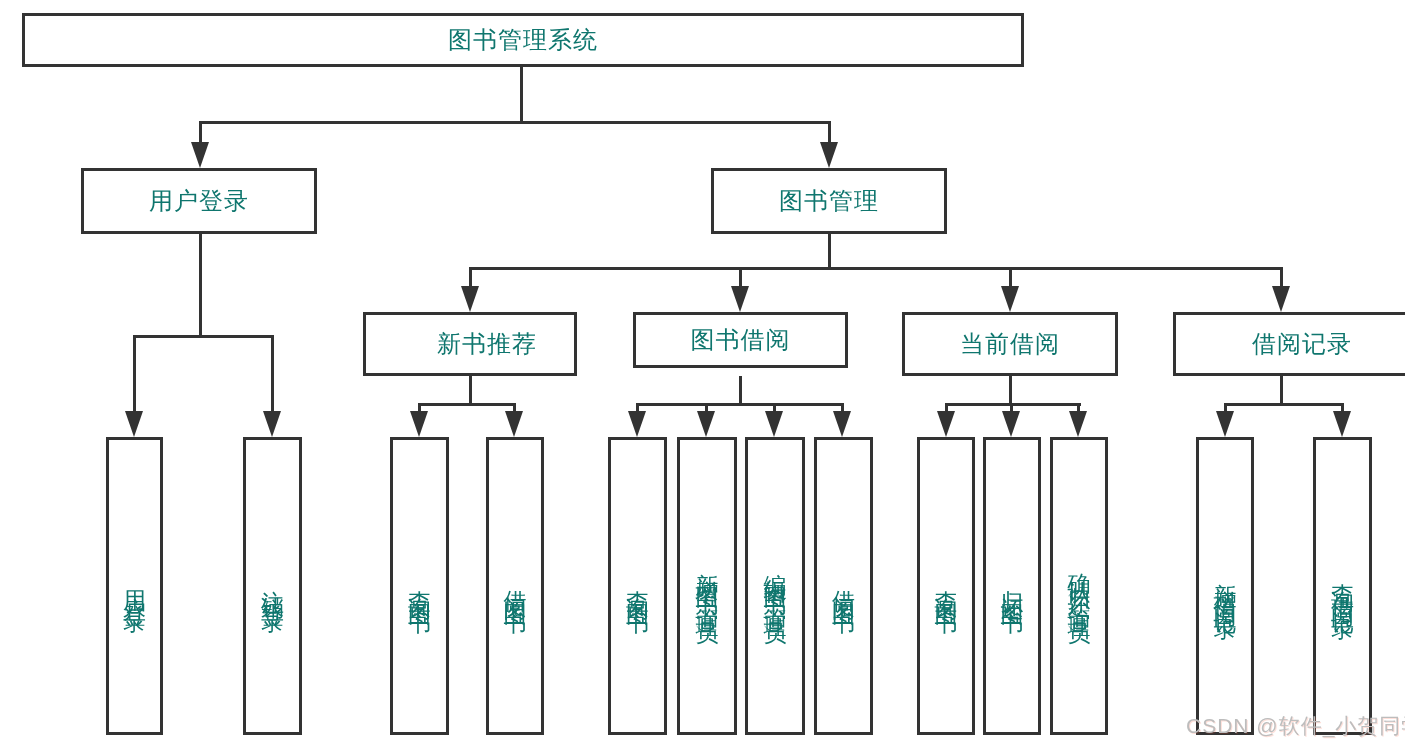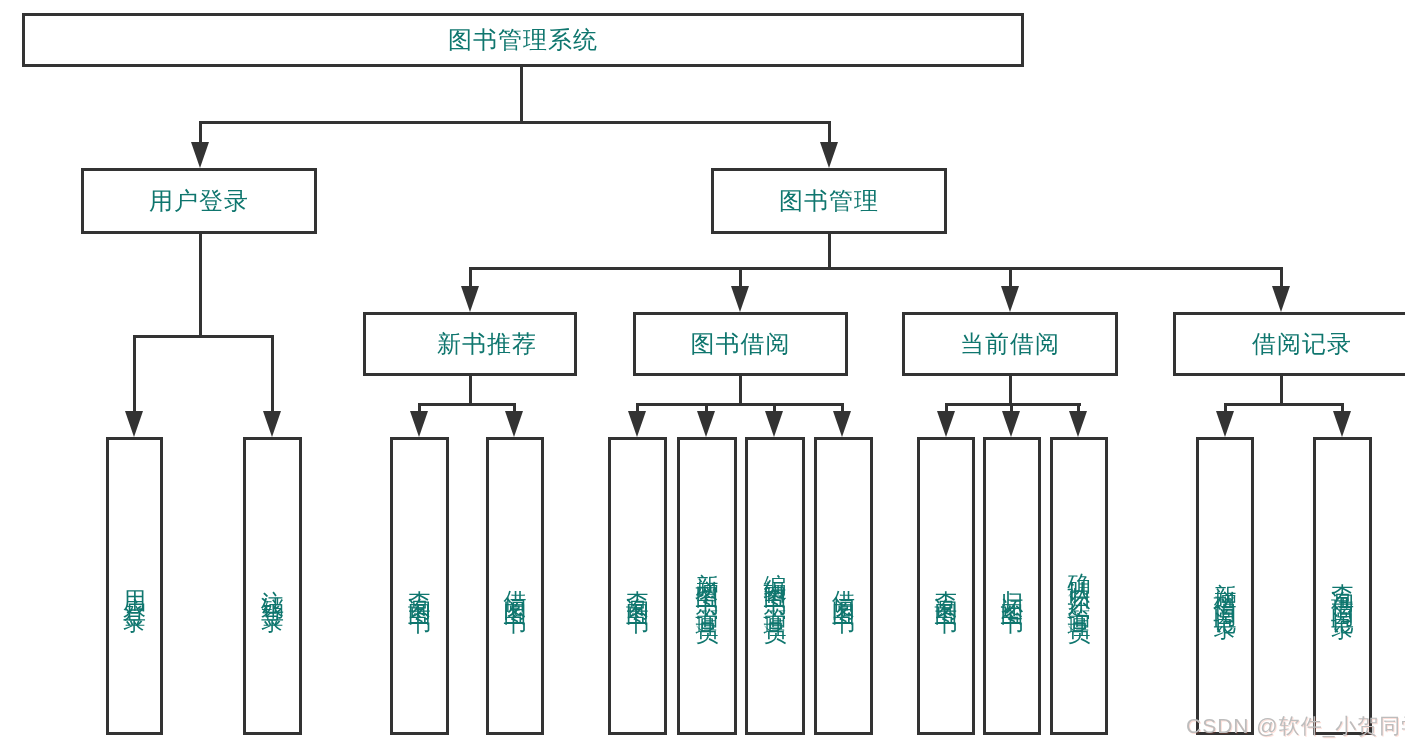--- a/index.html
+++ b/index.html
@@ -88,21 +88,21 @@
   <div class="vl" style="left:739px; top:267px; height:20px;"></div>
   <div class="ar" style="left:731px; top:286px;"></div>
   <div class="vl" style="left:1009px; top:267px; height:20px;"></div>
   <div class="ar" style="left:1001px; top:286px;"></div>
   <div class="vl" style="left:1280px; top:267px; height:20px;"></div>
   <div class="ar" style="left:1272px; top:286px;"></div>
 
   <div class="node h" style="left:363px; top:312px; width:214px; height:64px;padding-left:34px;">
     <span>新书推荐</span>
   </div>
-  <div class="node h" style="left:633px; top:312px; width:215px; height:64px;justify-content:center;">
+  <div class="node h" style="left:633px; top:312px; width:215px; height:56px;justify-content:center;">
     <span>图书借阅</span>
   </div>
   <div class="node h" style="left:902px; top:312px; width:216px; height:64px;">
     <span>当前借阅</span>
   </div>
   <div class="node h" style="left:1173px; top:312px; width:258px; height:64px;">
     <span>借阅记录</span>
   </div>
 
   <div class="vl" style="left:469px; top:376px; height:30px;"></div>

